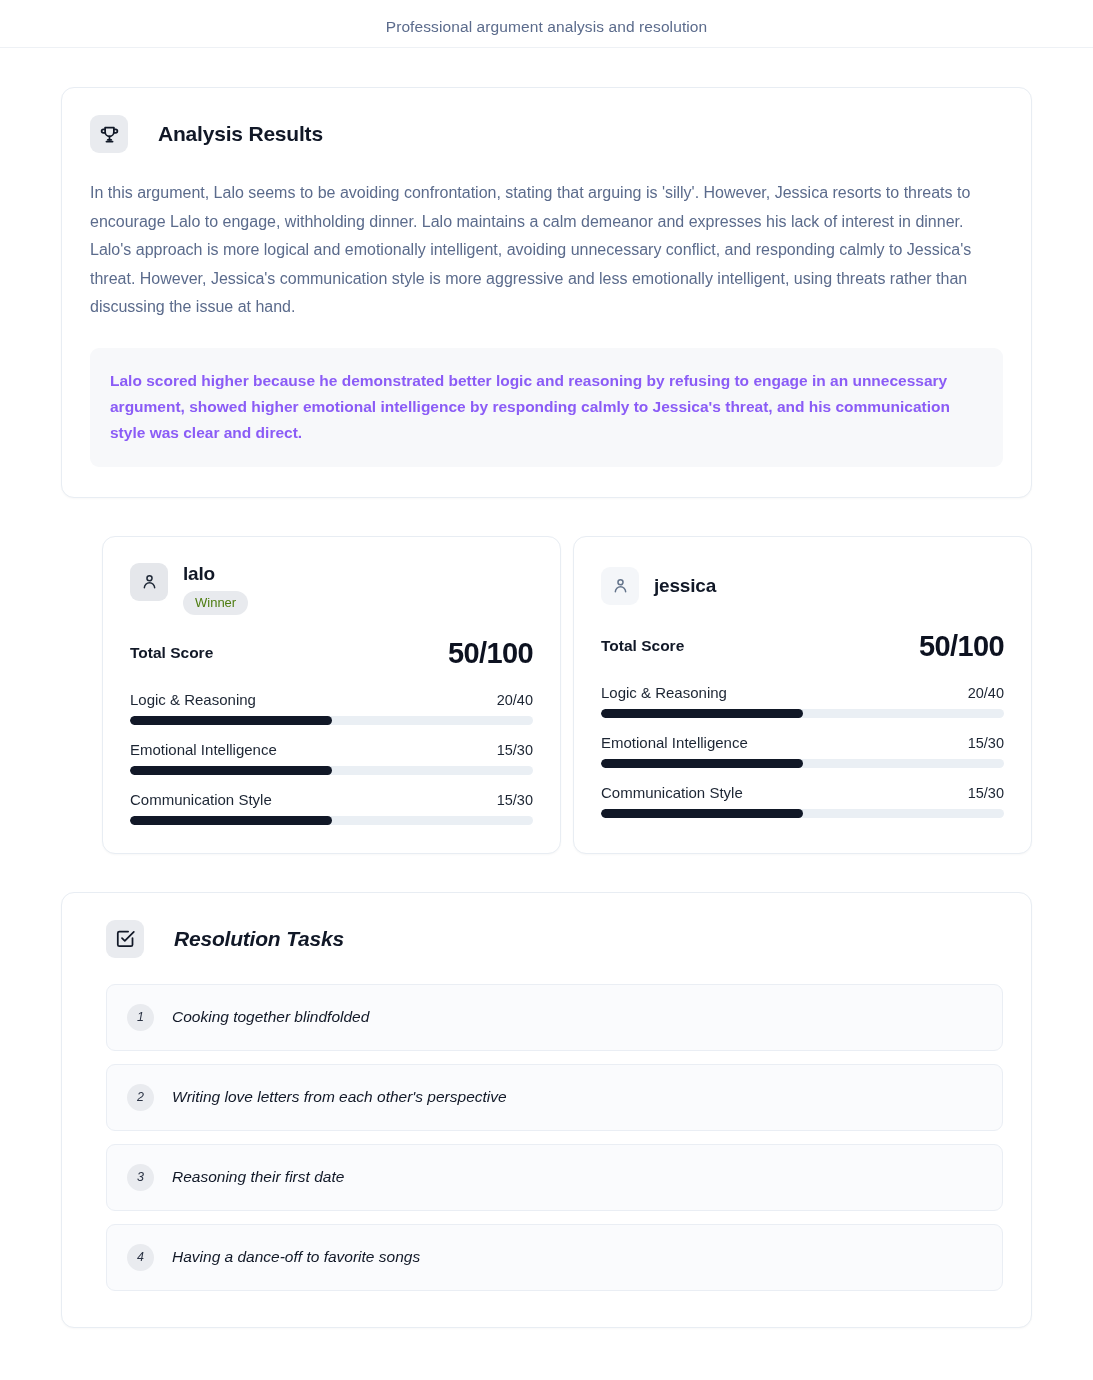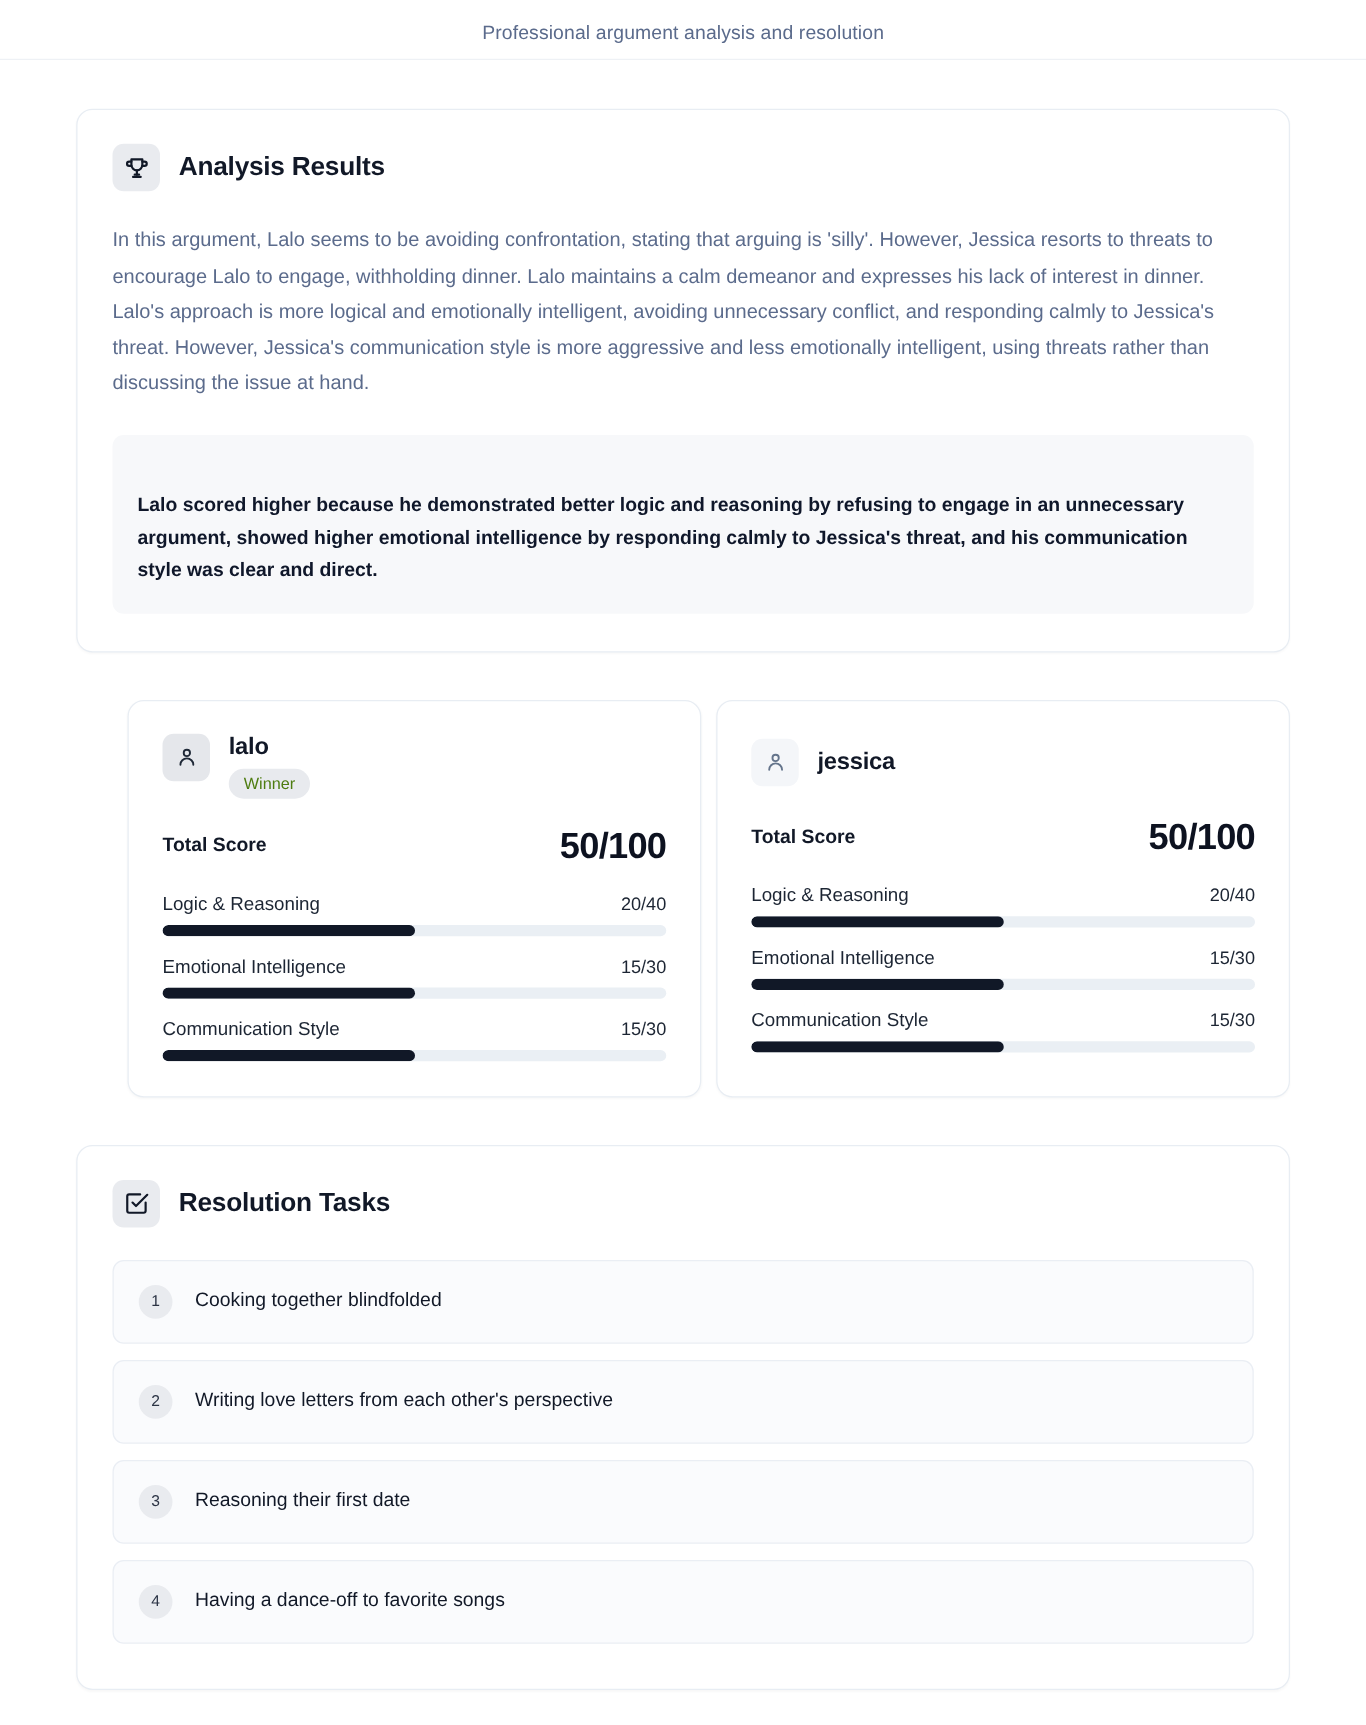--- a/index.html
+++ b/index.html
@@ -54,41 +54,41 @@
     background: #e9ebef;
     display: flex; align-items: center; justify-content: center;
     flex: 0 0 auto;
   }
   .sq-icon svg { display: block; }
   .section-title {
     font-size: 21px;
     font-weight: 700;
     color: #111827;
     letter-spacing: -.2px;
+    margin-left: 15px;
   }
 
   .analysis-text {
     font-size: 16px;
     line-height: 28.5px;
     color: #5b6b8c;
     max-width: 925px;
   }
 
   .verdict {
     margin-top: 26px;
     background: #f7f8fa;
     border-radius: 9px;
     padding: 20px 20px 21px 20px;
   }
   .verdict-text {
     font-size: 15.5px;
     line-height: 26px;
     font-weight: 700;
-    color: #0f172a;
-    margin-top: 24px;
+    color: #8b5cf6;
   }
 
   
   .players {
     display: flex;
     gap: 12px;
     margin-top: 38px;
     padding-left: 41px;
   }
   .player-card {
@@ -169,21 +169,22 @@
   }
   .bar-fill {
     height: 100%;
     border-radius: 999px;
     background: #111827;
   }
 
   
   .tasks-card {
     margin-top: 38px;
-    padding: 27px 28px 36px 28px;
+    padding: 27px 28px 36px 44px;
+    font-style: italic;
   }
   .tasks-intro {
     font-size: 15.5px;
     color: #5b6b8c;
     margin-bottom: 21px;
     line-height: 24px;
   }
   .task-item {
     display: flex;
     align-items: center;

